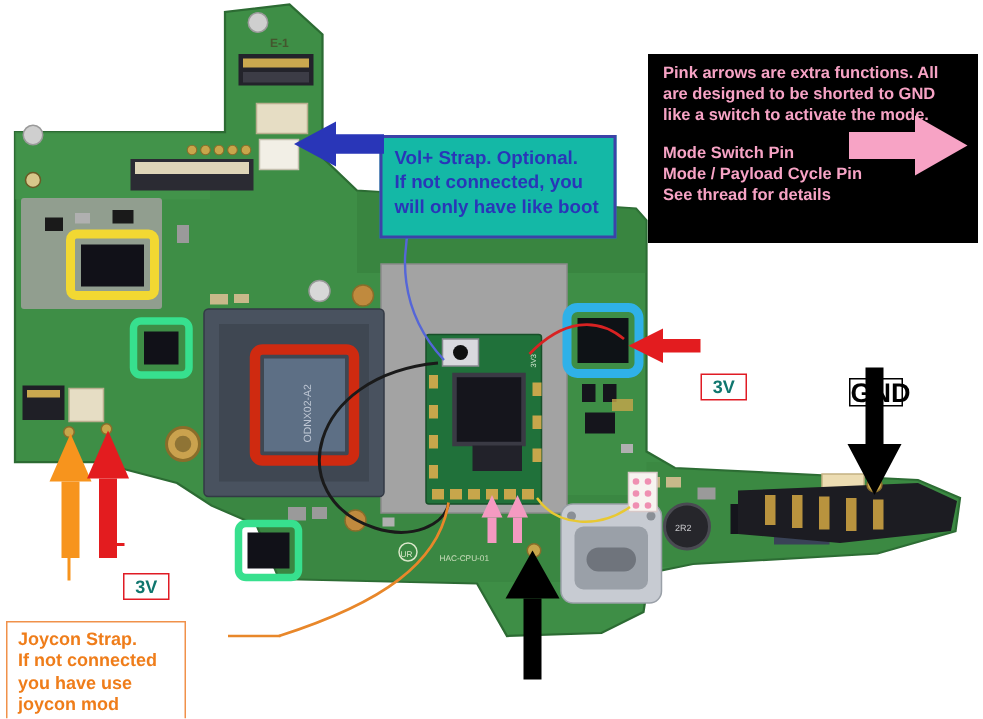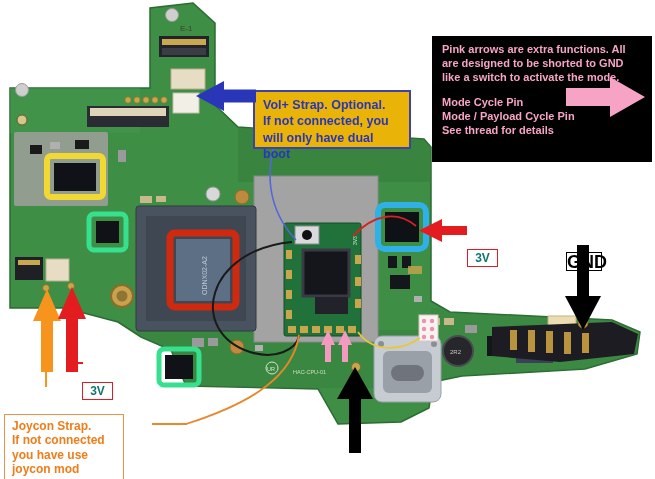--- a/index.html
+++ b/index.html
@@ -8,21 +8,21 @@
   .abs{position:absolute;margin-top:28px;}
   svg{position:absolute;left:0;top:0;}
   #overlay-svg{pointer-events:none;z-index:3;}
   #board-svg{z-index:0;}
   .note{z-index:2;box-sizing:border-box;}
   
   #legend{left:432px;top:8px;width:220px;height:126px;background:#000;color:#f7a3c5;
           font-size:11px;font-weight:bold;line-height:1.27;padding:7px 8px 4px 10px;}
   #legend .gap{height:11px;}
   
-  #volbox{left:253px;top:62px;width:158px;height:59px;background:#eab308;border:2px solid #3c42a8;
+  #volbox{left:253px;top:62px;width:158px;height:69px;background:#14b8a6;border:2px solid #3c42a8;
           color:#2936b8;font-size:12.5px;font-weight:bold;line-height:1.3;padding:5px 8px;}
   
   #joybox{left:4px;top:386px;width:120px;height:68px;background:#fff;border:1.5px solid #f0914a;
           color:#ef7d1a;font-size:12px;font-weight:bold;line-height:1.2;padding:4px 7px;}
   
   .vlabel{background:#fff;border:1.5px solid #e01b24;color:#0f766e;font-size:12px;font-weight:bold;
           text-align:center;line-height:17px;}
   #v3-right{left:467px;top:221px;width:31px;height:18px;}
   #v3-left{left:82px;top:354px;width:31px;height:18px;}
   .glabel{background:#fff;border:1.5px solid #000;color:#000;font-size:18px;font-weight:bold;
@@ -209,29 +209,29 @@
     <path d="M292,242 C205,250 188,332 250,352 C275,360 296,350 299,336" stroke="#1a1a1a" stroke-width="2"></path>
     <path d="M299,335 C293,375 255,402 186,424" stroke="#e8872a" stroke-width="1.8"></path>
     <path d="M358,332 C372,352 400,352 420,338" stroke="#e8c832" stroke-width="1.6"></path>
     <path d="M353,236 C375,213 398,211 416,226" stroke="#d82222" stroke-width="1.8"></path>
   </g>
 </svg>
 
 <div id="legend" class="abs note">
   <div>Pink arrows are extra functions. All are designed to be shorted to GND like a switch to activate the mode.</div>
   <div class="gap"></div>
-  <div>Mode Cycle Pin</div>
+  <div>Mode Switch Pin</div>
   <div>Mode / Payload Cycle Pin</div>
   <div>See thread for details</div>
 </div>
 
 <div id="volbox" class="abs note">
   <div>Vol+ Strap. Optional.</div>
   <div>If not connected, you</div>
-  <div>will only have dual boot</div>
+  <div>will only have like boot</div>
 </div>
 
 <div id="joybox" class="abs note">
   <div>Joycon Strap.</div>
   <div>If not connected</div>
   <div>you have use joycon mod</div>
 </div>
 
 <div id="v3-right" class="abs note vlabel">3V</div>
 <div id="v3-left" class="abs note vlabel">3V</div>

